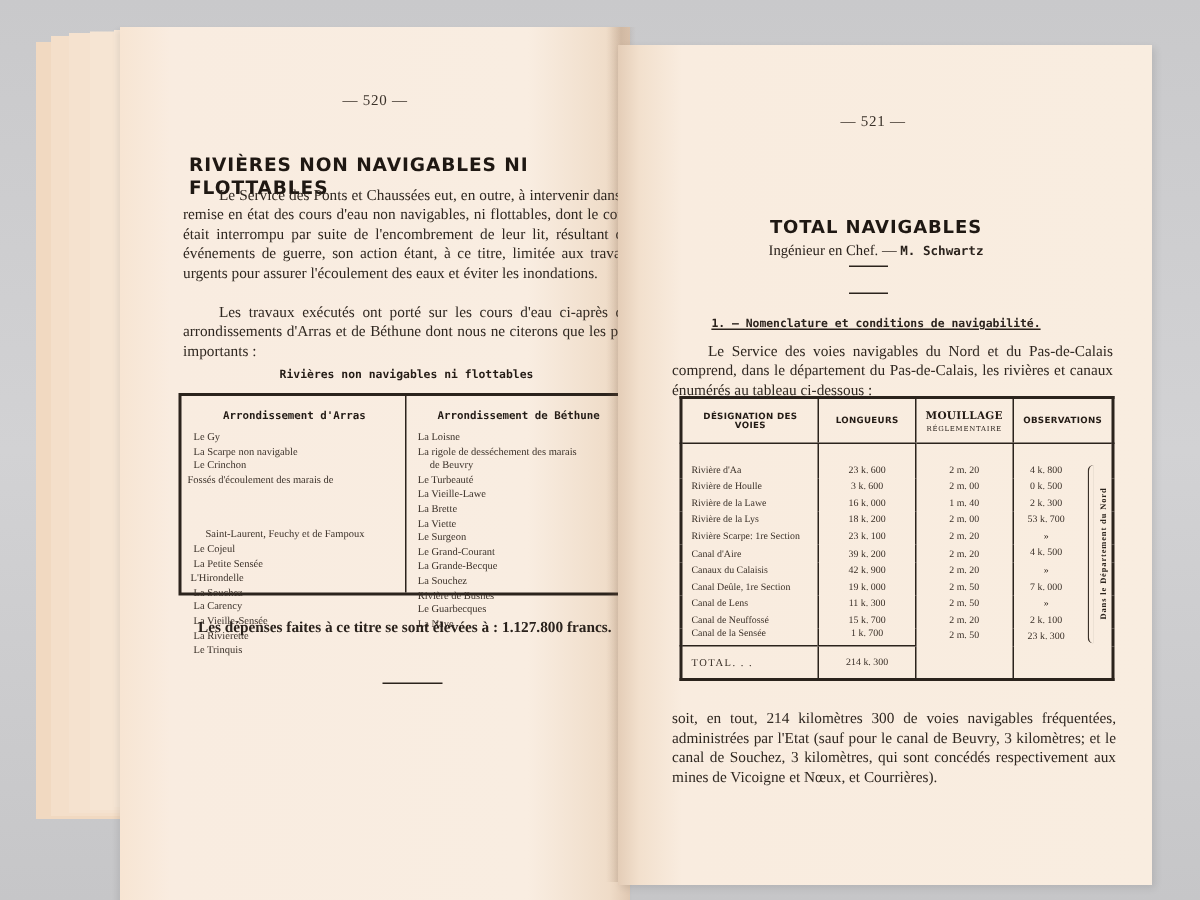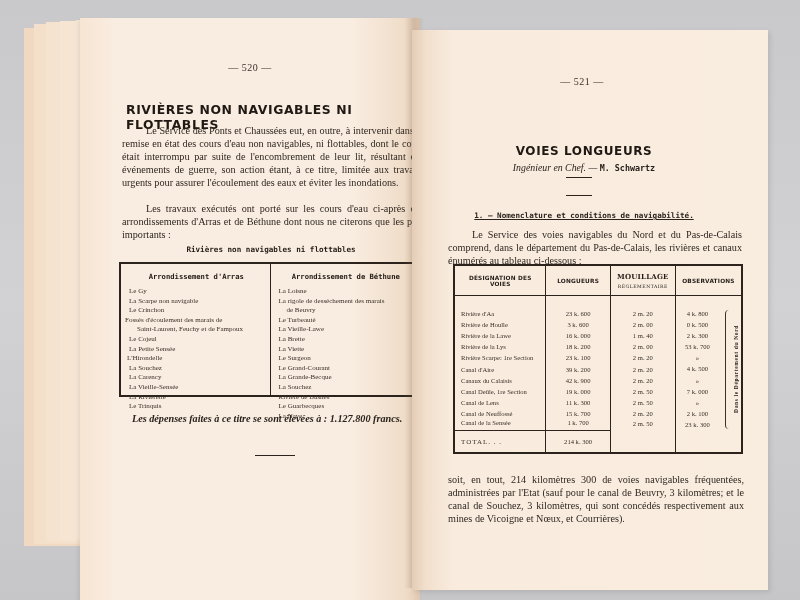--- a/index.html
+++ b/index.html
@@ -74,21 +74,21 @@
   .rtable tr.total td.tlabel { text-align: left; padding-right: 8px; font-size: 7px; letter-spacing: 1px; }
   .rtable tr.total td.obs-empty, .rtable tr.total td.mou-empty { border-top: none; }
   .obs-wrap { position: relative; }
   .vnote {
     position: absolute; right: -4px; top: 0; height: 100%;
     width: 18px; display: flex; align-items: center; justify-content: center;
   }
   .vnote span { writing-mode: vertical-rl; transform: rotate(180deg); font-size: 5.6px; font-weight: bold; letter-spacing: 0.6px; color: #2b231c; }
   .brace { position: absolute; left: -2px; top: 2px; bottom: 2px; width: 4px; border-left: 1px solid #3a3028; border-radius: 4px 0 0 4px; }
 
-  .italic { font-style: italic; }
+  .italic { }
   .bold { font-weight: bold; }
 </style>
 </head>
 <body>
 
 <div class="stack">
   <div class="leaf l1"></div>
   <div class="leaf l2"></div>
   <div class="leaf l3"></div>
   <div class="leaf l4"></div>
@@ -106,21 +106,21 @@
   <div class="abs caption-mono" style="left:40px; width:302px; top:227px;">Rivières non navigables ni flottables</div>
 
   <div class="abs ltable" style="left:39px; top:244px; width:302px; height:135px;">
     <div class="col">
       <div class="col-head">Arrondissement d'Arras</div>
       <ul>
         <li>Le Gy</li>
         <li>La Scarpe non navigable</li>
         <li>Le Crinchon</li>
         <li style="margin-left:-4px;">Fossés d'écoulement des marais de</li>
-        <li style="padding-left:8px;">Saint-Laurent, Feuchy et de Fampoux</li>
+        <li style="padding-left:8px;margin-top:27px;">Saint-Laurent, Feuchy et de Fampoux</li>
         <li>Le Cojeul</li>
         <li>La Petite Sensée</li>
         <li style="margin-left:-2px;">L'Hirondelle</li>
         <li>La Souchez</li>
         <li>La Carency</li>
         <li>La Vieille-Sensée</li>
         <li>La Rivierette</li>
         <li>Le Trinquis</li>
       </ul>
     </div>
@@ -148,21 +148,21 @@
   <div class="abs italic bold" style="left:52px; width:300px; top:395px; font-size:10.2px;">Les dépenses faites à ce titre se sont élevées à : 1.127.800 francs.</div>
 
   <div class="abs divider" style="left:175px; width:40px; top:437px;"></div>
 </div>
 
 <div class="gutter"></div>
 
 <div class="page page-right">
   <div class="abs pagenum" style="left:0; width:340px; top:46px;">— 521 —</div>
 
-  <div class="abs title-caps" style="left:0; width:344px; top:114px; font-size:12px; text-align:center;">VOIES LONGUEURS</div>
+  <div class="abs title-caps" style="left:0; width:344px; top:114px; font-size:12px; text-align:center;">TOTAL NAVIGABLES</div>
 
   <div class="abs" style="left:0; width:344px; top:132px; text-align:center; font-size:9.8px;">
     <span class="italic">Ingénieur en Chef. —</span>
     <span class="bold" style="font-family:'DejaVu Sans Mono','Liberation Mono',monospace; font-size:8.4px;text-align:right;">M. Schwartz</span>
   </div>
 
   <div class="abs divider" style="left:154px; width:26px; top:147px;"></div>
 
   <div class="abs divider" style="left:154px; width:26px; top:165px;"></div>
 

